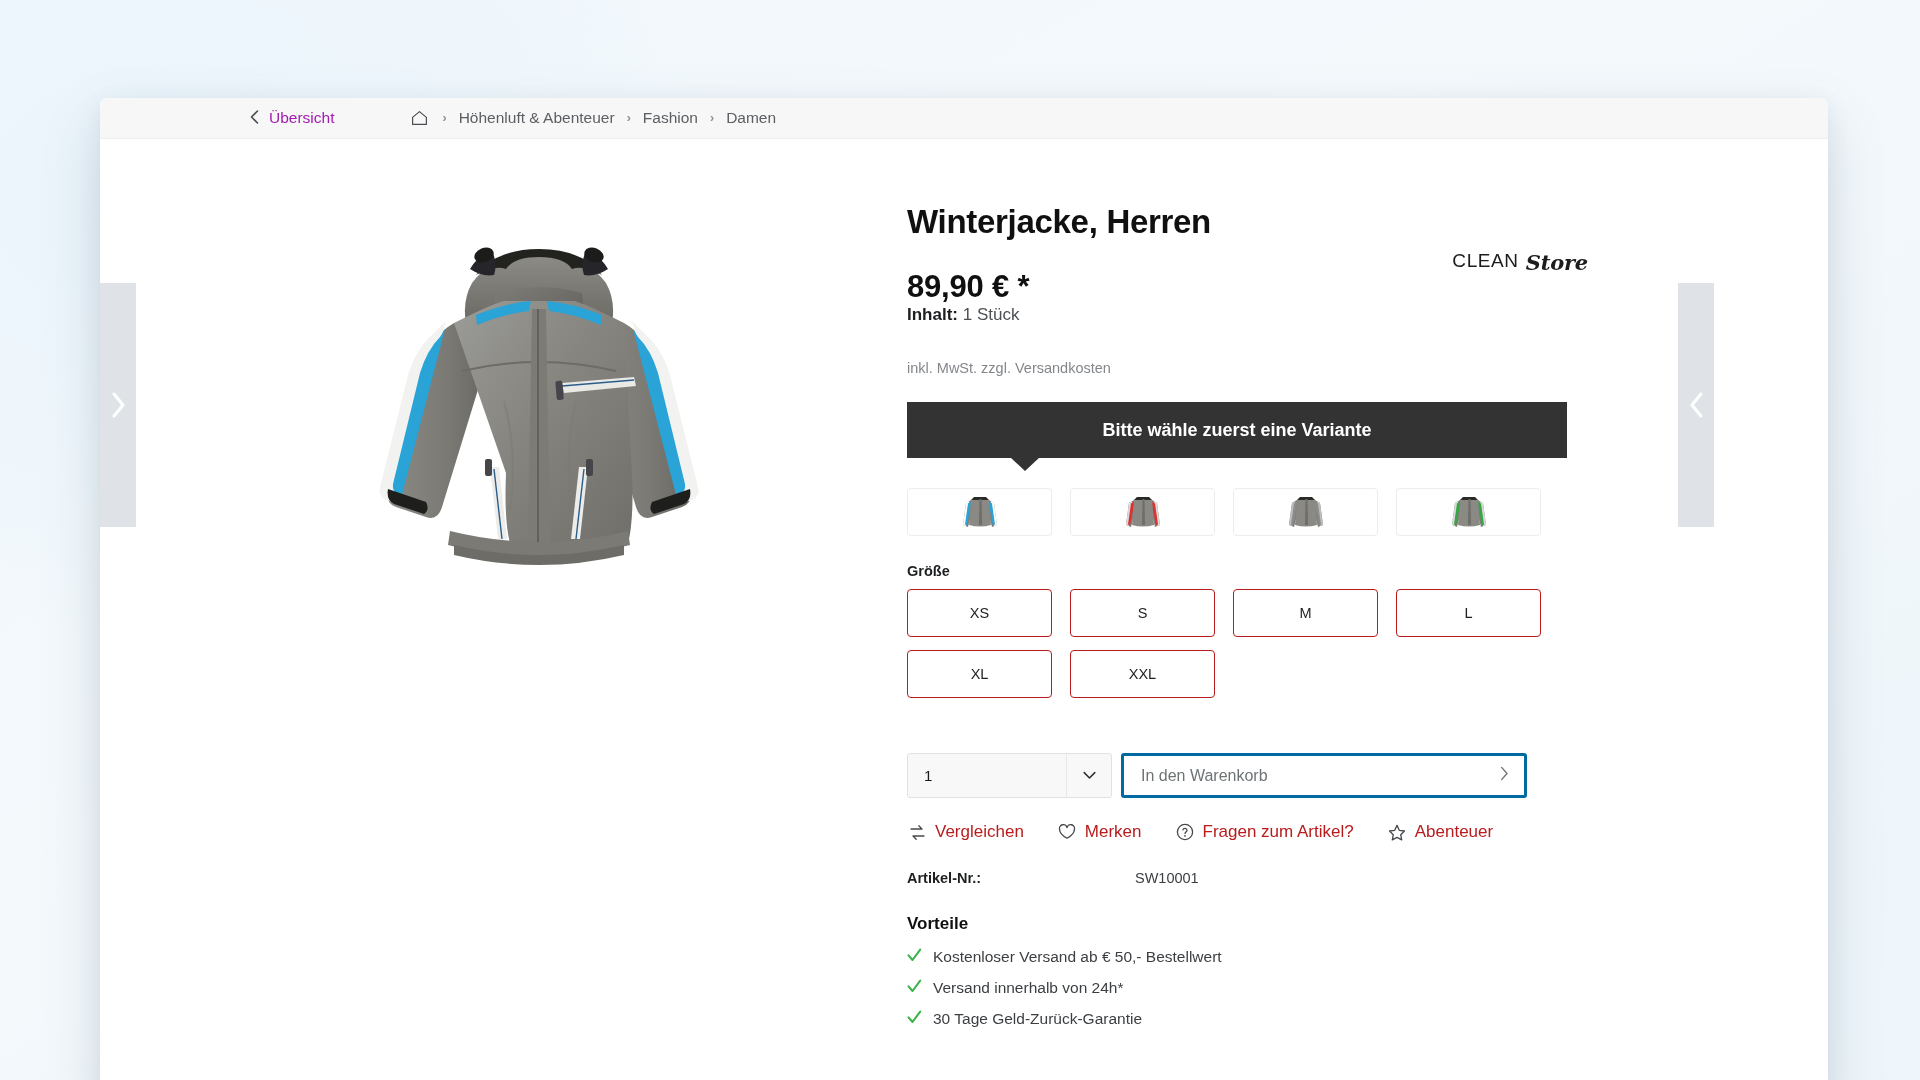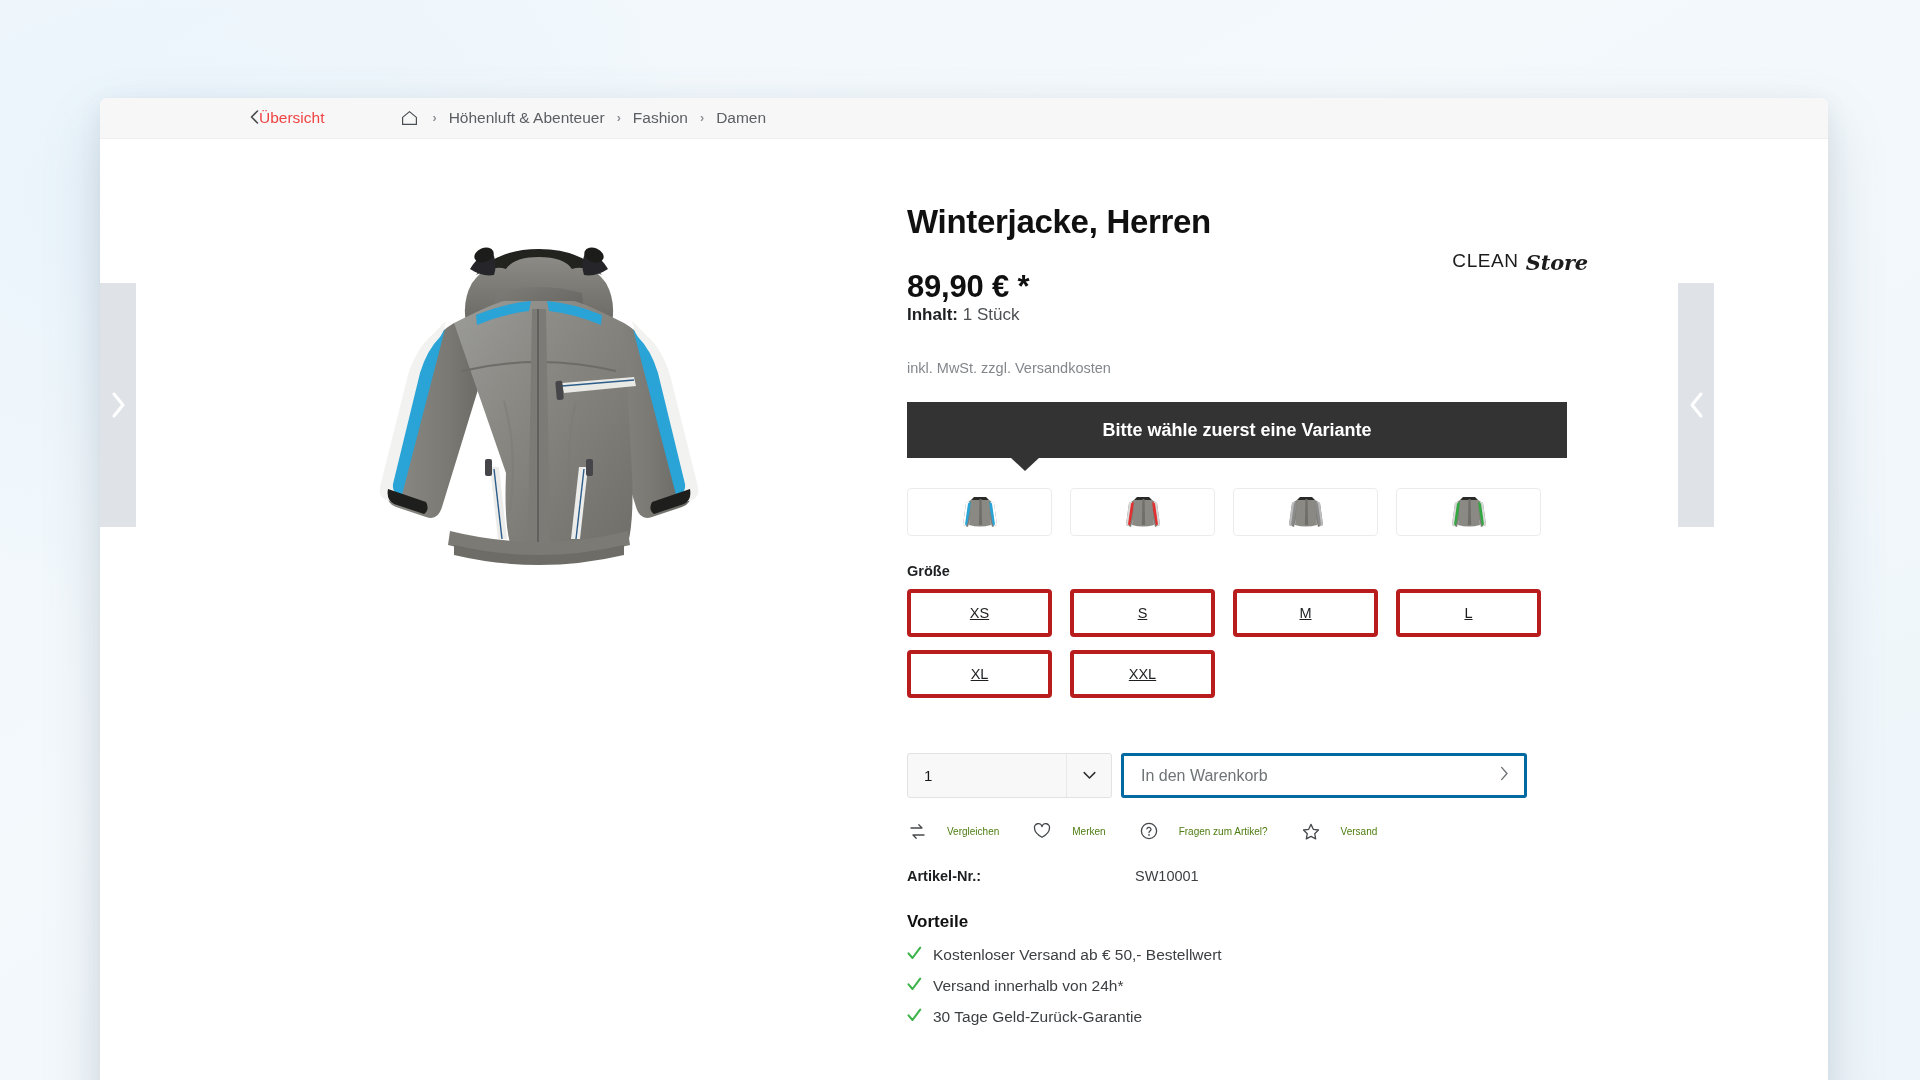--- a/index.html
+++ b/index.html
@@ -43,21 +43,22 @@
     border-bottom: 1px solid #eeeeee;
     display: flex;
     align-items: center;
     padding-left: 150px;
     font-size: 15.5px;
     color: #5b5f63;
   }
   .crumb-back {
     display: flex;
     align-items: center;
-    color: #ef4444;
+    gap: 10px;
+    color: #a21caf;
     cursor: pointer;
     margin-right: 77px;
   }
   .crumb-back .chev { font-size: 14px; color: #4a4e52; line-height: 1; }
 
   .crumb-trail { display: flex; align-items: center; gap: 12px; }
   .crumb-trail .sep { color: #8d9196; font-size: 12.5px; font-weight: 700; }
   .crumb-link { color: #5b5f63; cursor: pointer; white-space: nowrap; }
   .home-icon { display: inline-flex; align-items: center; margin-right: 2px; }
 
@@ -180,31 +181,30 @@
     background: #fff;
     display: flex;
     align-items: center;
     justify-content: center;
     cursor: pointer;
   }
   .swatch svg { display: block; }
 
   .size-btn {
     height: 48px;
-    border: 4px solid #b91c1c;
+    border: 1px solid #b91c1c;
     border-radius: 4px;
     background: #fff;
     display: flex;
     align-items: center;
     justify-content: center;
     font-size: 14.5px;
     color: #1d1f21;
     cursor: pointer;
     font-family: inherit;
-    text-decoration: underline;
   }
 
   
   .buyrow { display: flex; gap: 9px; margin-bottom: 24px; }
 
   .qty {
     width: 205px;
     height: 45px;
     border: 1px solid #e2e2e2;
     border-radius: 3px;
@@ -248,23 +248,23 @@
   .actions {
     display: flex;
     align-items: center;
     gap: 34px;
     margin-bottom: 28px;
     padding-left: 2px;
   }
   .action {
     display: flex;
     align-items: center;
-    gap: 21px;
-    font-size: 10px;
-    color: #4d7c0f;
+    gap: 9px;
+    font-size: 17px;
+    color: #b91c1c;
     cursor: pointer;
   }
   .action svg { display: block; flex: none; }
 
   
   .artnr { display: flex; margin-bottom: 28px; }
   .artnr-label { font-size: 14.5px; font-weight: 700; color: #1d1f21; width: 228px; }
   .artnr-value { font-size: 14.5px; color: #3c3f42; }
 
   
@@ -555,21 +555,21 @@
               </span>
               <span>Fragen zum Artikel?</span>
             </div>
 
             <div class="action">
               <span>
                 <svg width="18" height="17" viewBox="0 0 18 17">
                   <path d="M9 1.4l2.3 4.9 5.2.7-3.8 3.7 1 5.2L9 13.4l-4.7 2.5 1-5.2L1.5 7l5.2-.7z" fill="none" stroke="#45484b" stroke-width="1.3" stroke-linejoin="round"></path>
                 </svg>
               </span>
-              <span>Versand</span>
+              <span>Abenteuer</span>
             </div>
           </div>
 
           <div class="artnr">
             <span class="artnr-label">Artikel-Nr.:</span>
             <span class="artnr-value">SW10001</span>
           </div>
 
           <div class="benefits-title">Vorteile</div>
 

